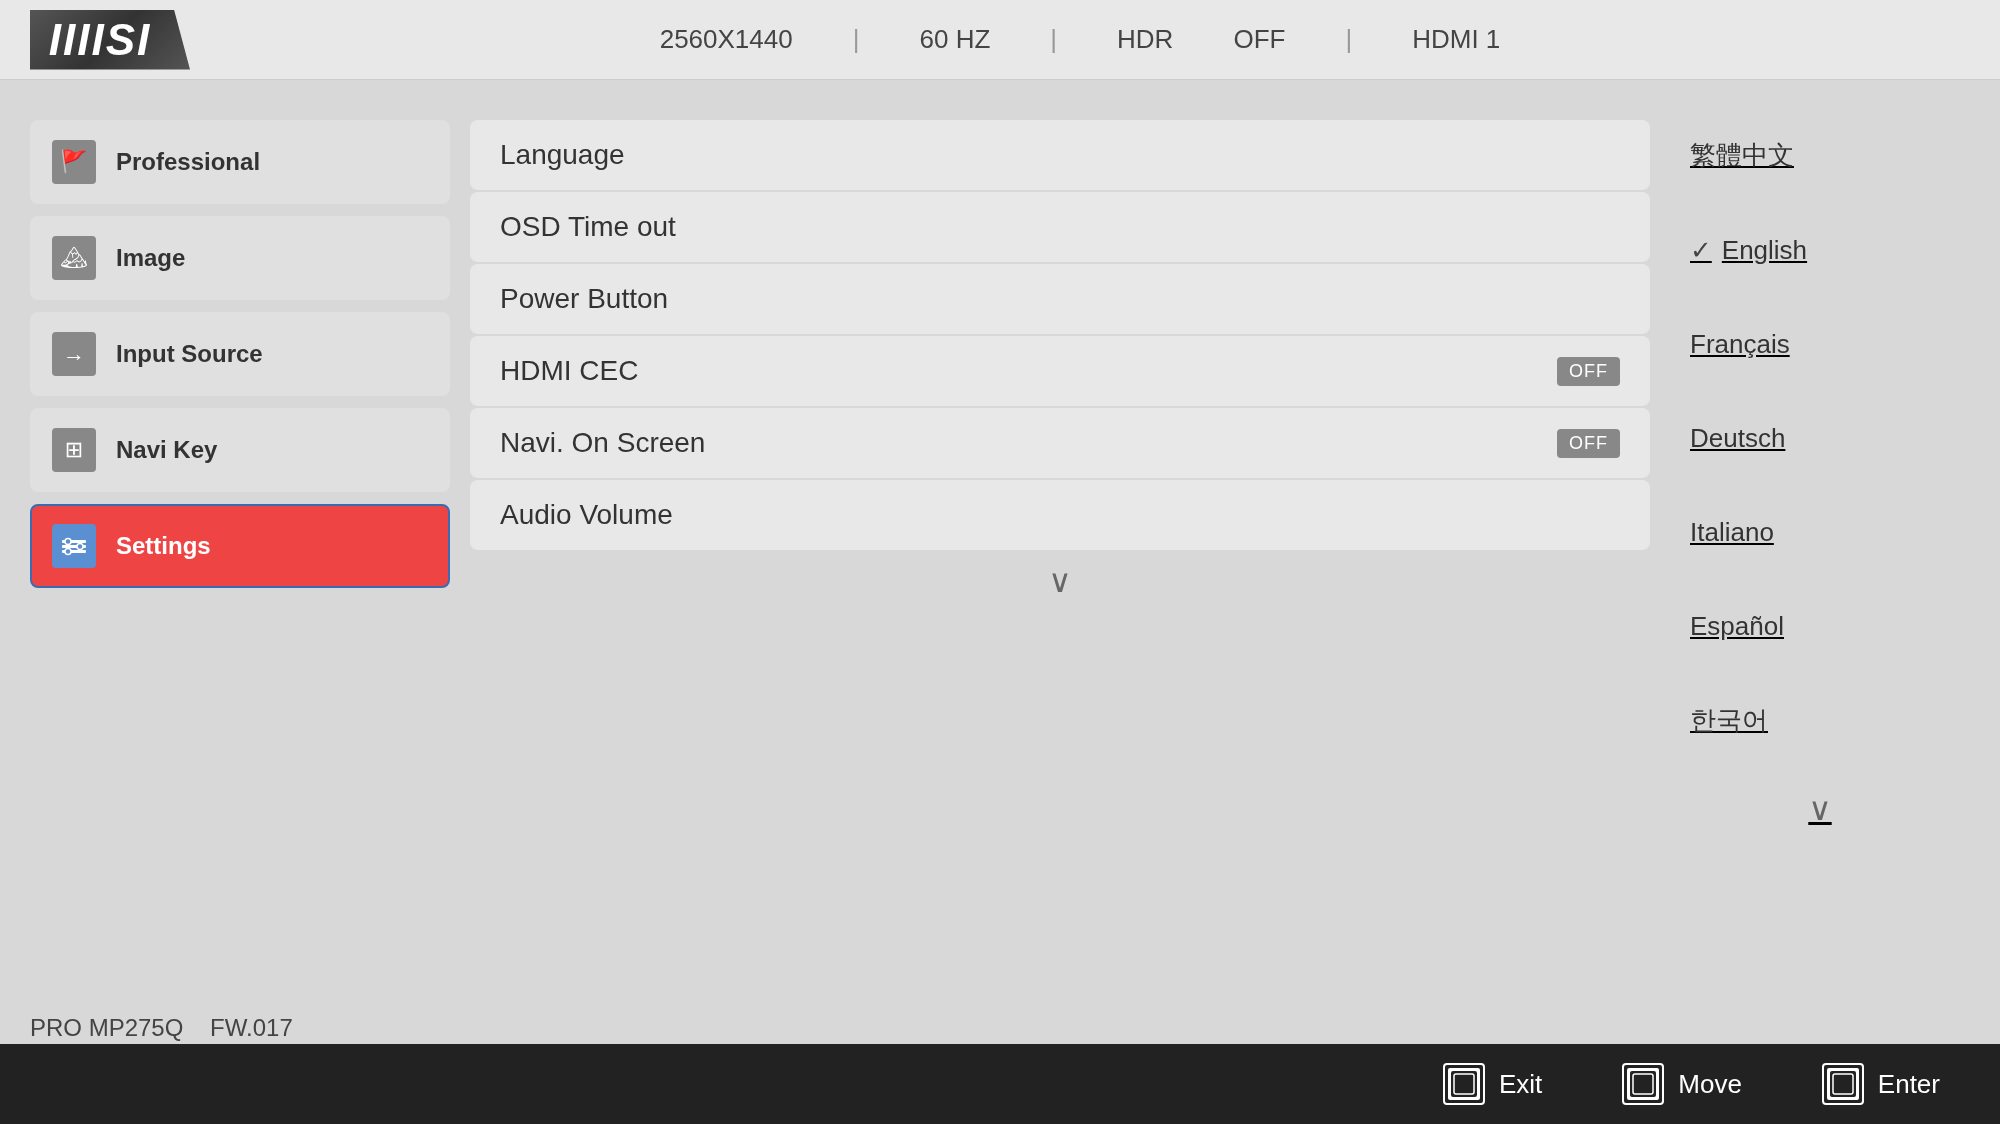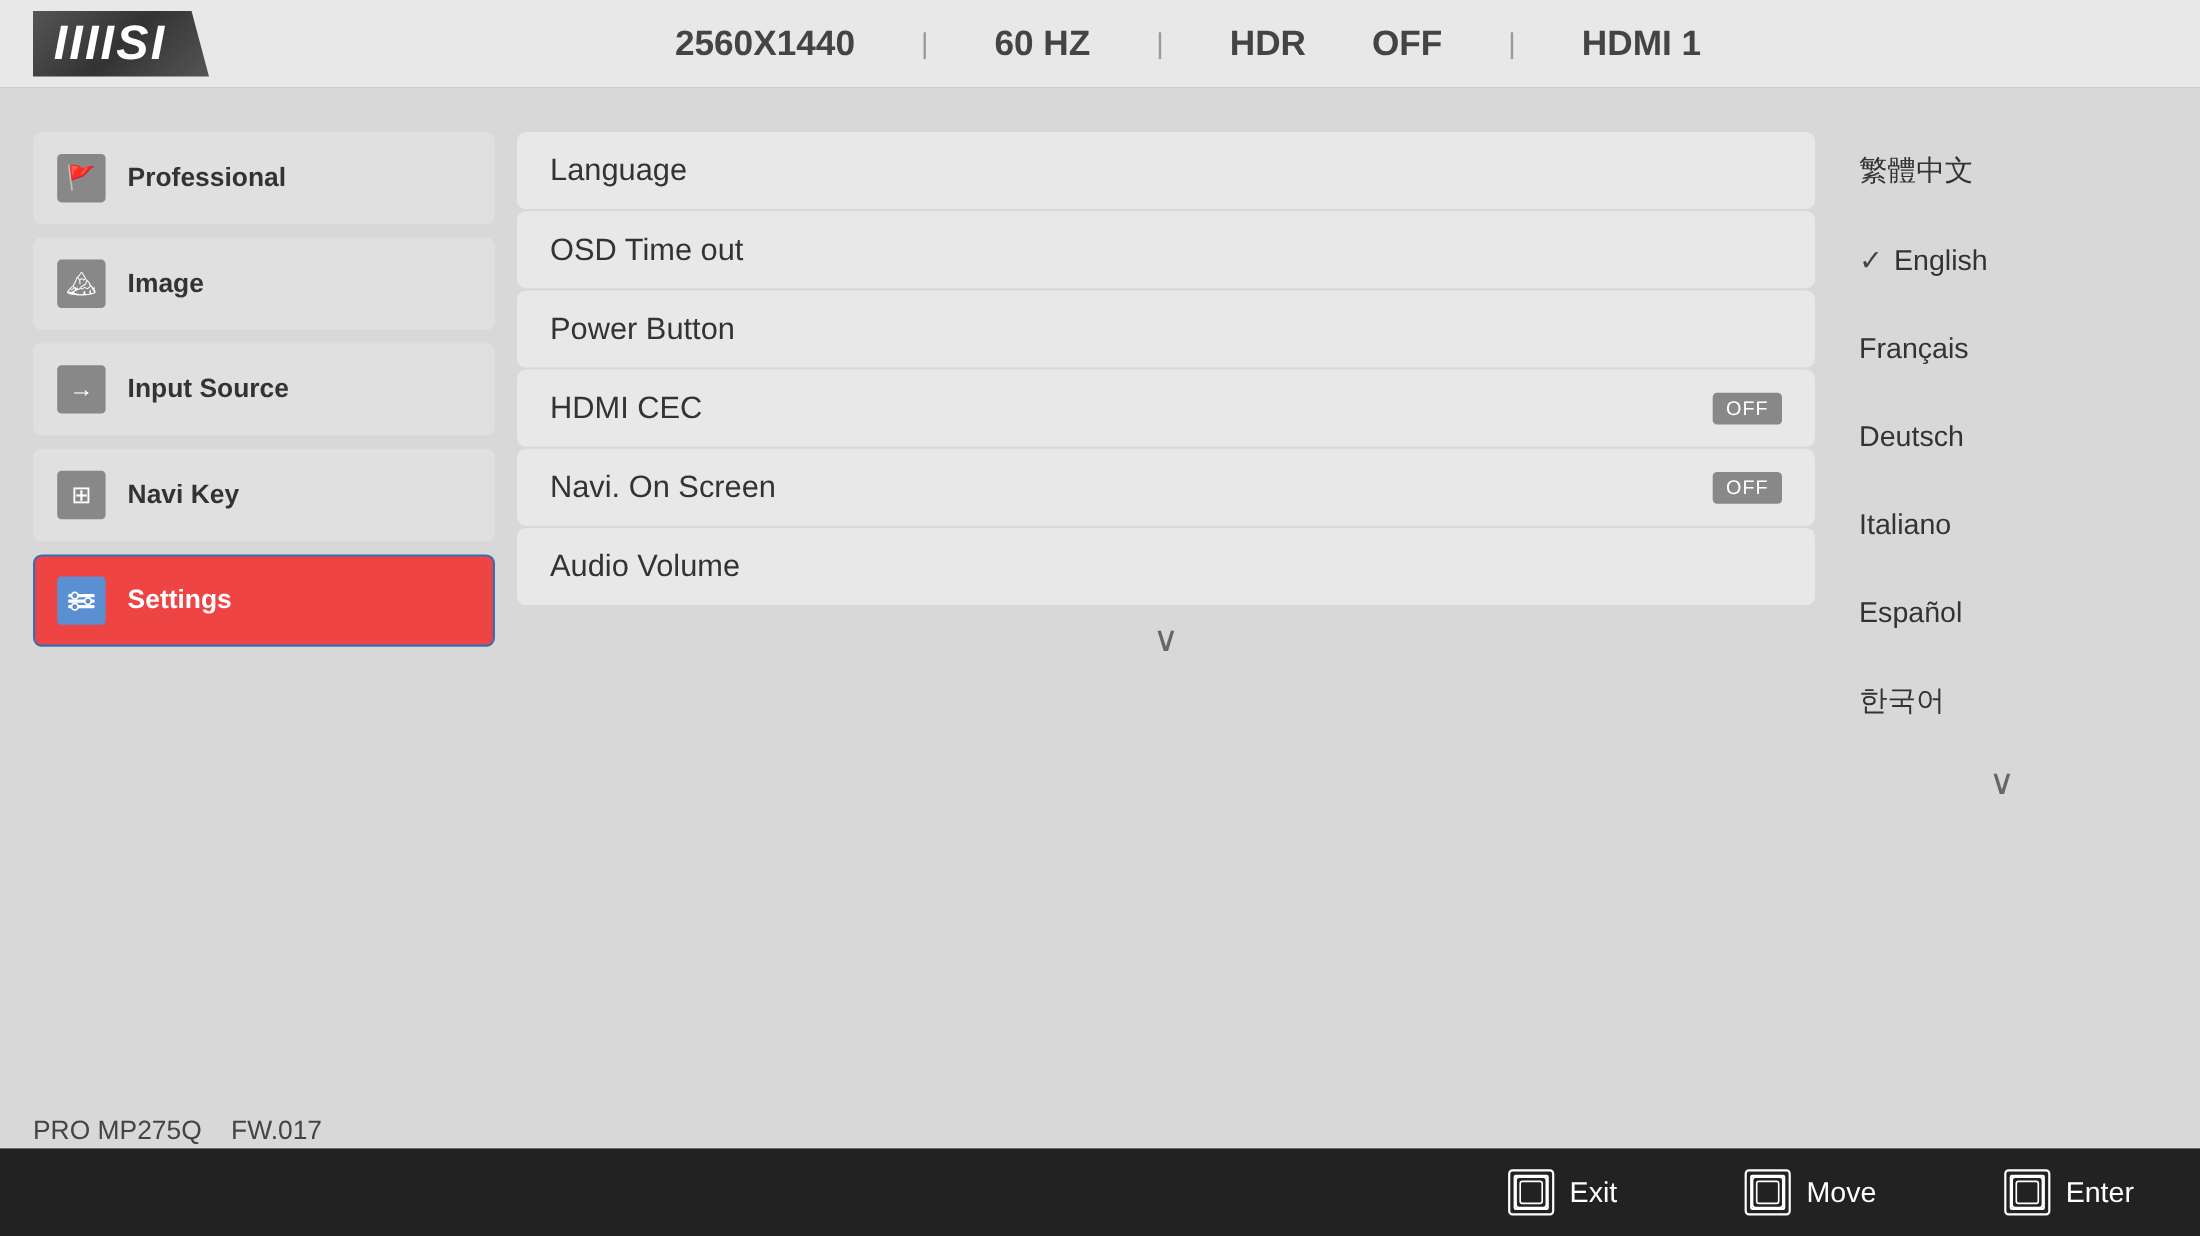--- a/index.html
+++ b/index.html
@@ -47,22 +47,22 @@
     .top-bar-info {
       flex: 1;
       display: flex;
       align-items: center;
       justify-content: center;
       gap: 60px;
     }
 
     .top-bar-item {
       color: #444;
-      font-size: 32px;
-      font-weight: 700;
+      font-size: 26px;
+      font-weight: 400;
     }
 
     .top-bar-divider {
       color: #999;
       font-size: 26px;
     }
 
     
     .main-content {
       position: absolute;
@@ -163,22 +163,23 @@
       color: #666;
       padding: 10px;
       cursor: pointer;
     }
 
     
     .right-column {
       width: 300px;
       display: flex;
       flex-direction: column;
-      gap: 10px;
+      gap: 24px;
       padding-top: 20px;
+      text-decoration: underline;
     }
 
     .right-item {
       font-size: 26px;
       color: #333;
       padding: 18px 20px;
       display: flex;
       align-items: center;
       gap: 10px;
       min-height: 70px;
@@ -203,21 +204,21 @@
 
     
     .bottom-bar {
       position: absolute;
       bottom: 0; left: 0; right: 0;
       height: 80px;
       background: #222;
       display: flex;
       justify-content: flex-end;
       padding: 0 60px;
-      gap: 116px;
+      gap: 80px;
     }
 
     .bottom-action {
       display: flex;
       align-items: center;
       gap: 14px;
       color: white;
       font-size: 26px;
     }
 

